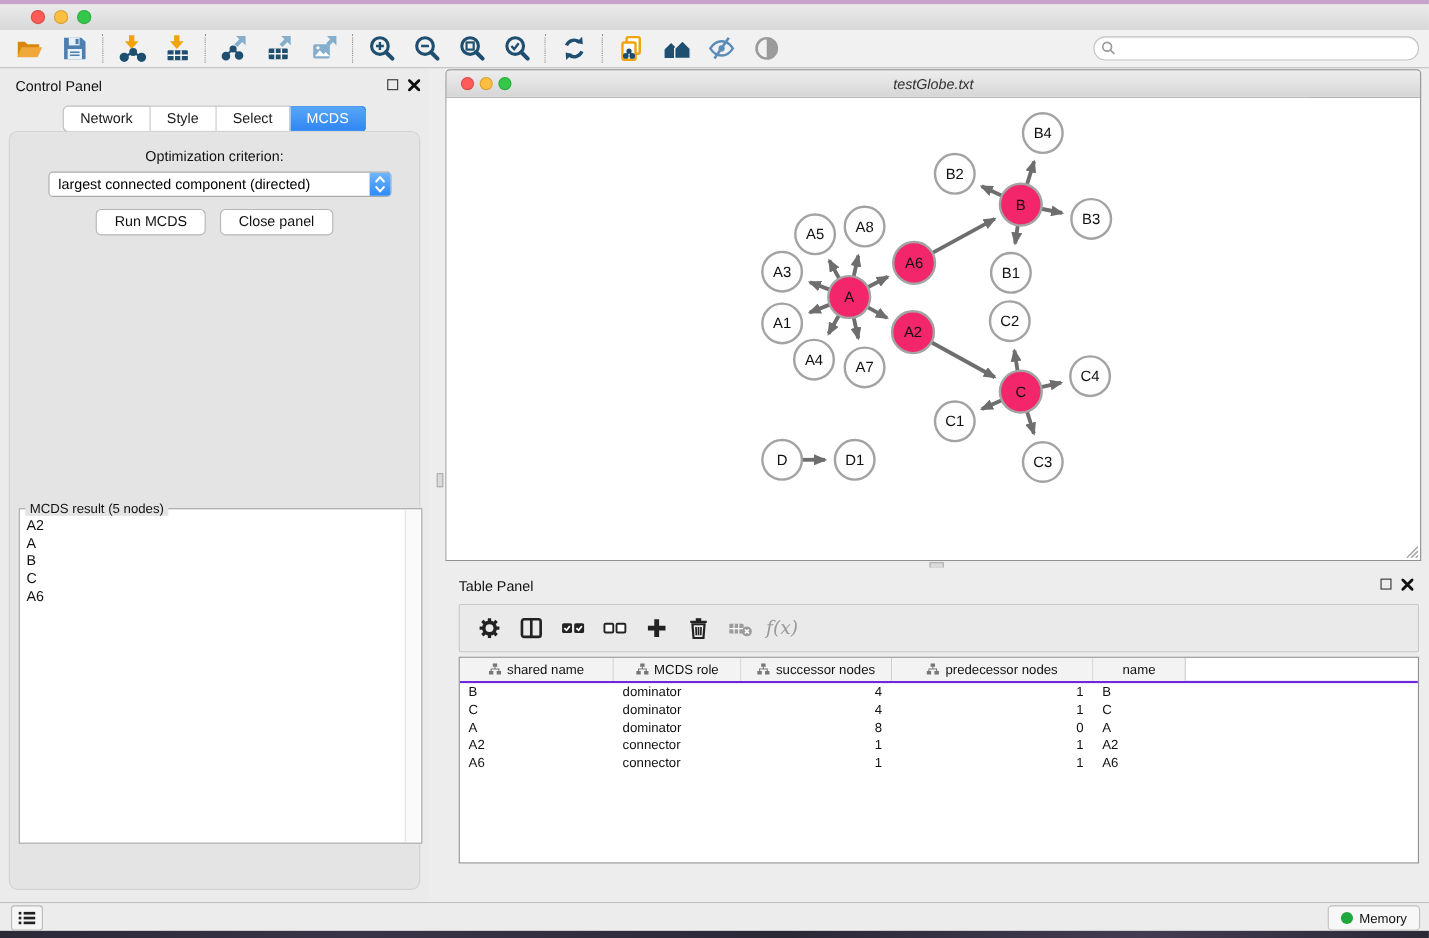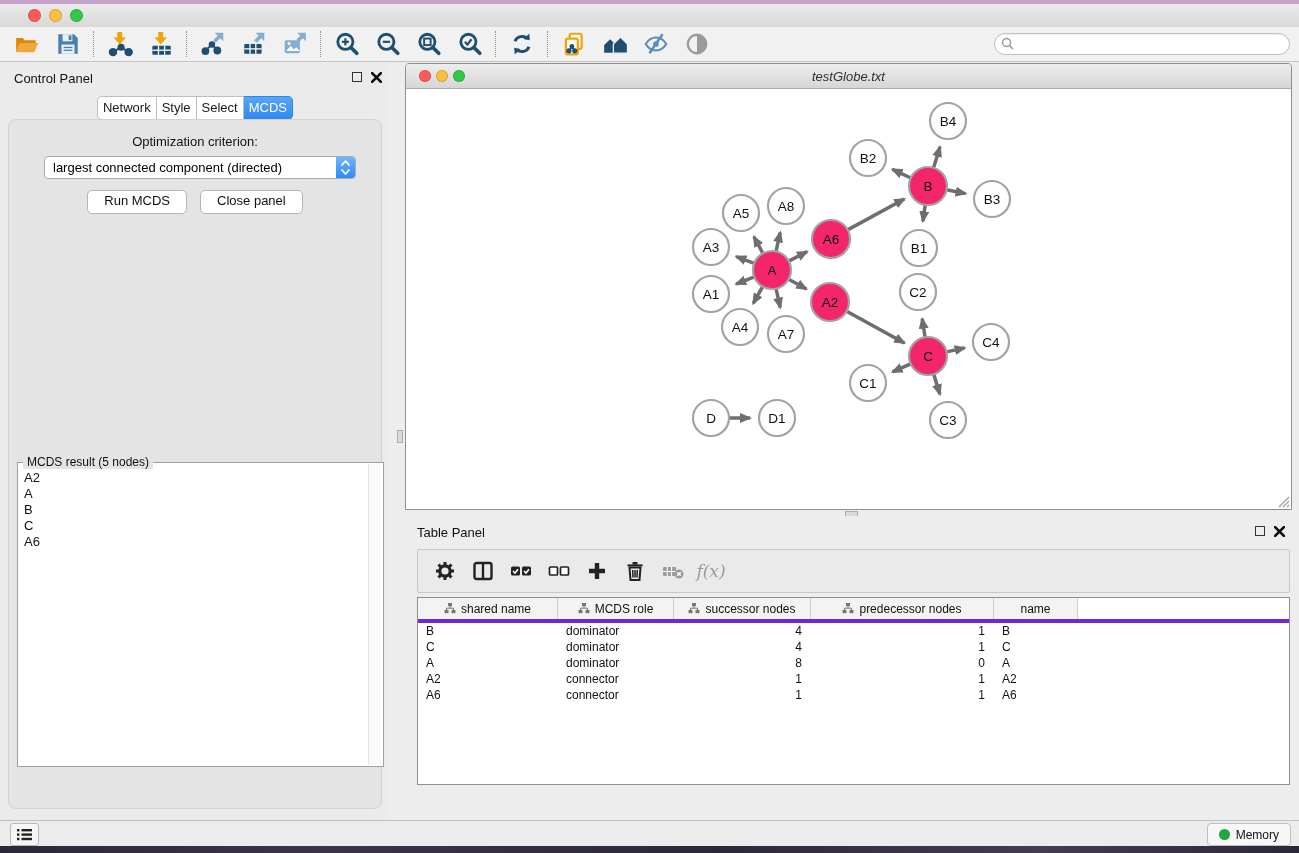--- a/index.html
+++ b/index.html
@@ -28,21 +28,21 @@
   .search-wrap input{width:100%;height:100%;box-sizing:border-box;border:1px solid #C0C0C0;
     border-radius:12px;padding:0 8px 0 24px;font-size:12px;background:#FFF;outline:none;
     box-shadow:inset 0 1px 1px rgba(0,0,0,.06);}
   .search-wrap svg{position:absolute;left:7px;top:4px;}
   
   .control-panel{left:0;top:63px;width:390px;height:757px;background:#EBEBEB;}
   .cp-title{position:absolute;left:14px;top:8px;font-size:13px;color:#111;}
   .panel-btns{position:absolute;top:9px;display:flex;gap:9px;}
   .float-box{width:10px;height:10px;border:1.6px solid #333;box-sizing:border-box;}
   .cp-tabs{position:absolute;top:33px;left:0;width:100%;display:flex;justify-content:center;}
-  .seg{height:22px;line-height:22px;padding:0 5px;font-size:13px;background:#FFF;
+  .seg{height:22px;line-height:22px;padding:0 15px;font-size:13px;background:#FFF;
     border:1px solid #BEBEBE;color:#1A1A1A;cursor:default;}
   .seg:not(:first-child){border-left:none;}
   .seg:first-child{border-radius:5px 0 0 5px;}
   .seg:last-child{border-radius:0 5px 5px 0;}
   .seg.active{background:linear-gradient(#58A7F6,#2E86F2);color:#FFF;border-color:#2E86F2;}
   .cp-inner{position:absolute;left:8px;top:56px;width:374px;height:690px;background:#E4E4E4;
     border:1px solid #D2D2D2;border-radius:8px;box-sizing:border-box;}
   .opt-label{position:absolute;top:14px;left:0;width:100%;text-align:center;font-size:13px;color:#111;}
   .dropdown{position:absolute;left:35px;top:36px;width:312px;height:23px;background:#FFF;
     border:1px solid #ABABAB;border-radius:4px;box-sizing:border-box;font-size:13px;
@@ -74,21 +74,21 @@
   
   .table-panel{left:405px;top:516px;width:894px;height:304px;background:#EDEDED;}
   .tp-title{position:absolute;left:12px;top:9px;font-size:13px;color:#111;}
   .tp-toolbar{position:absolute;left:12px;top:33px;width:873px;height:44px;background:#EAEAEA;
     border:1px solid #C8C8C8;border-radius:2px;box-sizing:border-box;display:flex;
     align-items:center;padding-left:8px;}
   .tp-btn{width:38px;height:32px;display:flex;align-items:center;justify-content:center;cursor:default;}
   .fx{font-family:"DejaVu Serif","Liberation Serif",serif;font-style:italic;font-size:17px;color:#999;}
   .tbl{position:absolute;left:12px;top:81px;width:873px;height:188px;background:#FFF;
     border:1px solid #8F8F8F;box-sizing:border-box;overflow:hidden;}
-  .tbl-header{display:flex;height:21px;border-bottom:4px solid #6d28d9;}
+  .tbl-header{display:flex;height:21px;border-bottom:2px solid #6d28d9;}
   .th{background:#F3F3F3;border-right:1px solid #CFCFCF;box-sizing:border-box;display:flex;
     align-items:center;justify-content:center;gap:5px;font-size:12px;color:#111;height:21px;cursor:default;}
   .tr{display:flex;height:16px;}
   .td{font-size:12px;line-height:16px;box-sizing:border-box;color:#111;white-space:nowrap;overflow:hidden;cursor:default;}
   .td.left{padding-left:8px;text-align:left;}
   .td.right{padding-right:9px;text-align:right;}
   .tp-tabs{position:absolute;left:0;top:272px;width:100%;display:flex;justify-content:center;}
   
   .statusbar{left:0;top:820px;width:1299px;height:26px;background:#ECECEC;border-top:1px solid #C0C0C0;box-sizing:border-box;}
   .list-btn{position:absolute;left:10px;top:2px;width:27px;height:21px;background:#F6F6F6;

